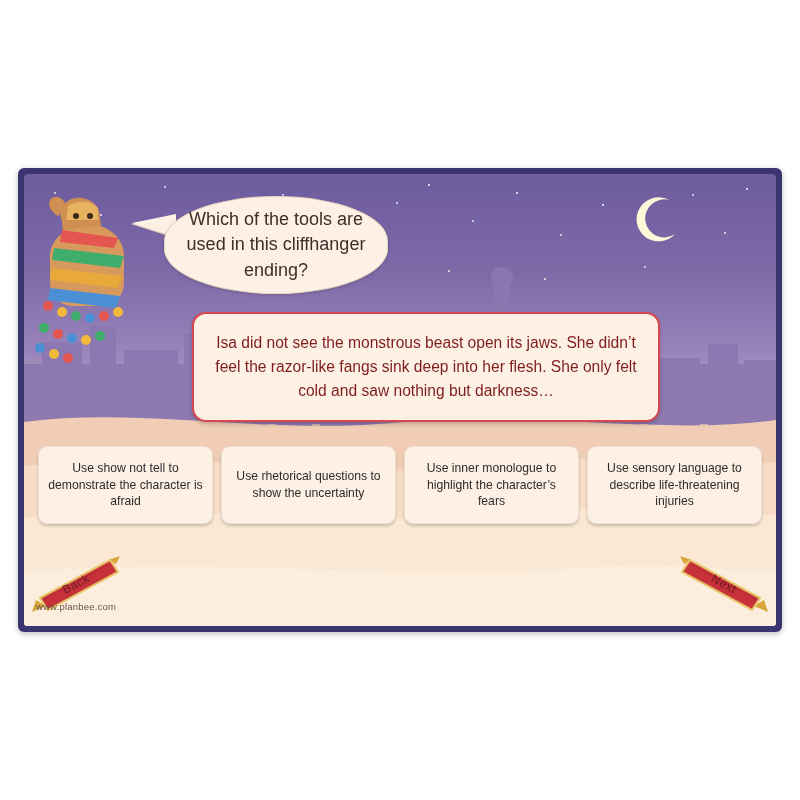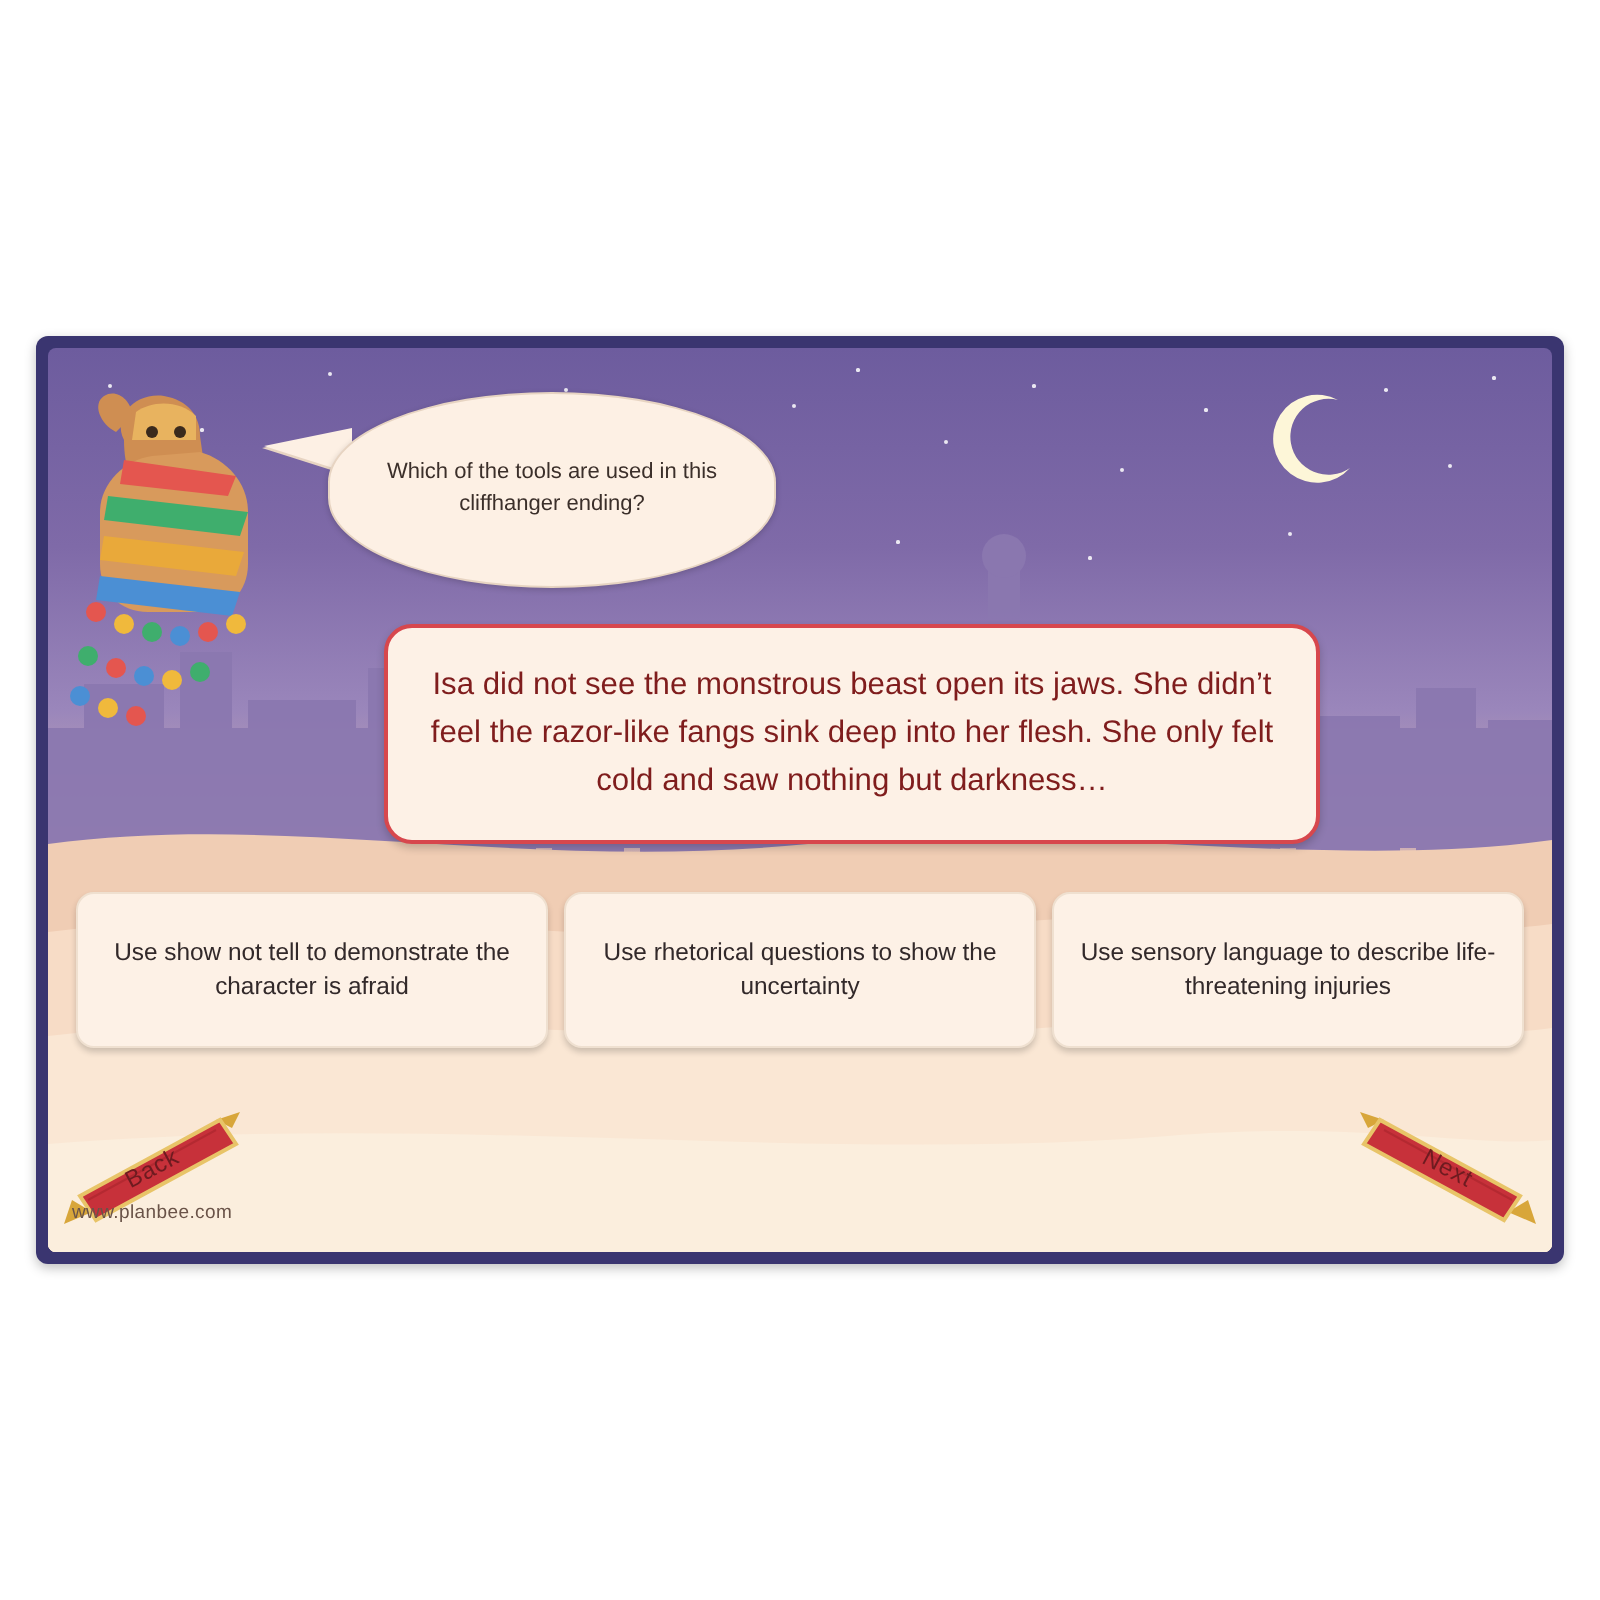--- a/index.html
+++ b/index.html
@@ -69,21 +69,21 @@
     background: #fdf0e4;
     border: 1px solid #e7d4c2;
     border-radius: 50% / 46%;
     display: flex;
     align-items: center;
     justify-content: center;
     text-align: center;
     box-shadow: 0 1px 3px rgba(0,0,0,.18);
   }
   .bubble-text {
-    font-size: 11px;
+    font-size: 18px;
     line-height: 1.42;
     color: #3b2f2a;
     padding: 0 16px;
   }
   .bubble-tail {
     position: absolute;
     left: 108px;
     top: 40px;
     width: 0; height: 0;
     border-top: 9px solid transparent;
@@ -289,20 +289,23 @@
     </div>
 
     <div class="cards">
       <div class="card">
         <span class="card-text">Use show not tell to demonstrate the character is afraid</span>
       </div>
       <div class="card">
         <span class="card-text">Use rhetorical questions to show the uncertainty</span>
       </div>
       <div class="card">
+        <span class="card-text">Use inner monologue to highlight the character’s fears</span>
+      </div>
+      <div class="card">
         <span class="card-text">Use sensory language to describe life-threatening injuries</span>
       </div>
     </div>
 
     <div class="nav nav-back">
       <svg width="92" height="60" viewBox="0 0 92 60">
         <path d="M6 46 L2 58 L16 52 Z" fill="#d8a63a"></path>
         <path d="M86 10 L90 2 L78 6 Z" fill="#d8a63a"></path>
         <path d="M10 44 L80 6 L88 18 L18 56 Z" fill="#c7313a" stroke="#e8c468" stroke-width="2"></path>
         <path d="M14 46 L78 11" stroke="#a8242c" stroke-width="1" opacity=".6"></path>

